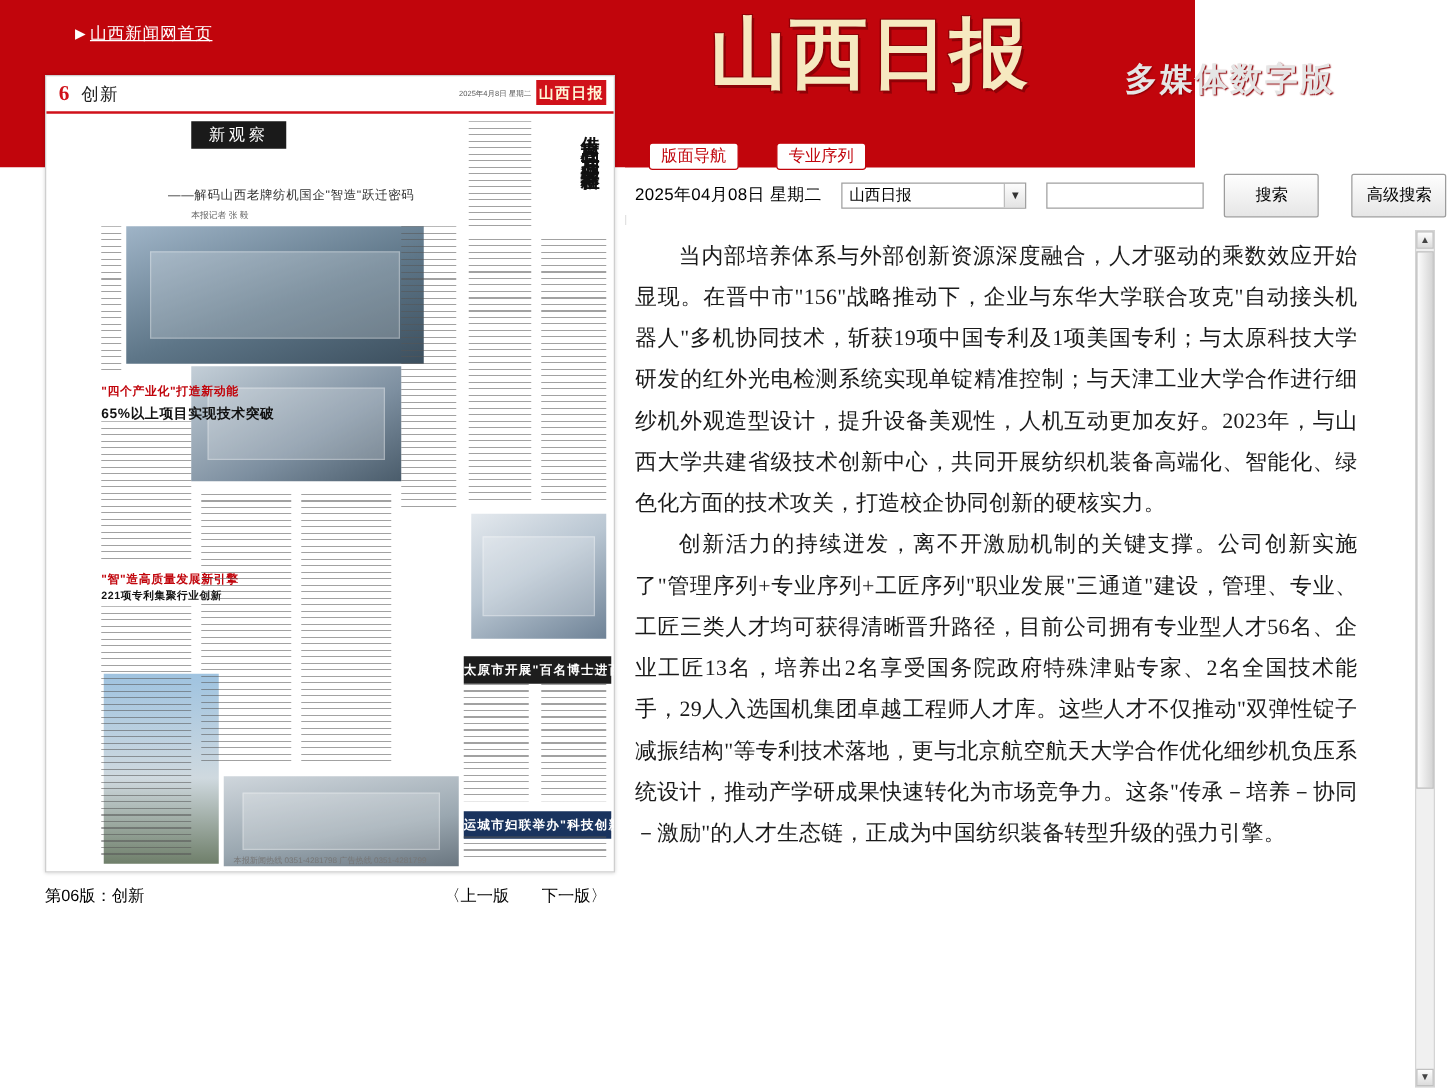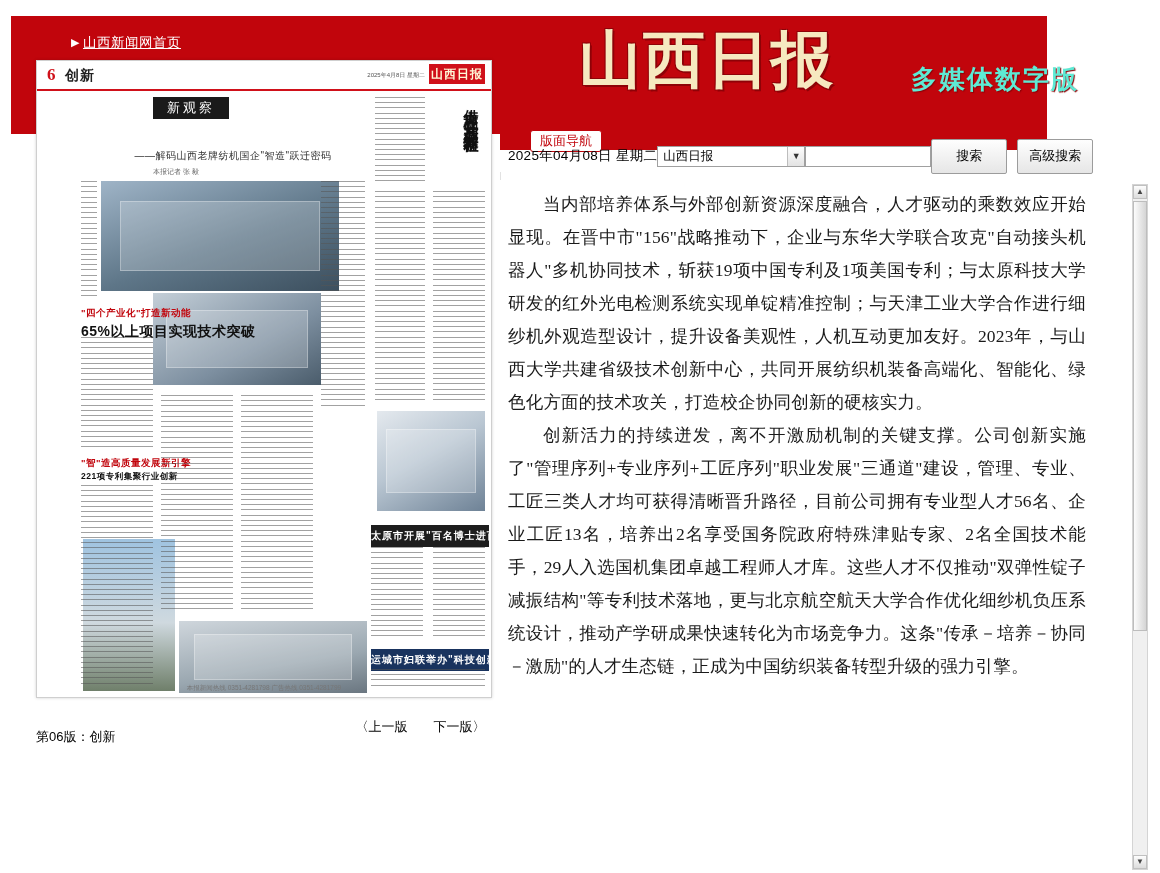--- a/index.html
+++ b/index.html
@@ -12,24 +12,23 @@
   }
   #page {
     position: relative;
     width: 1160px; height: 873px;
     background: #ffffff;
   }
 
   
   .top-band {
     position: absolute;
-    left: 11px; top: 0;
-    width: 1036px; height: 134px;
+    left: 0; top: 0;
+    width: 956px; height: 134px;
     background: #c1050c;
-    margin-top: 16px;
   }
   .home-link {
     position: absolute;
     left: 60px; top: 18px;
     color: #ffffff;
     font-size: 13.5px;
     letter-spacing: 0.5px;
     white-space: nowrap;
   }
   .home-link .tri {
@@ -59,33 +58,32 @@
       -1px -1px 0 #8e0207,
       1px -1px 0 #8e0207,
       -1px 1px 0 #8e0207;
     white-space: nowrap;
   }
   .masthead-sub {
     position: absolute;
     left: 900px; top: 46px;
     font-size: 26px;
     font-weight: bold;
-    color: #5eead4;
+    color: #e5e5e5;
     letter-spacing: 2px;
     white-space: nowrap;
     text-shadow: 1px 1px 1px #8e0207;
   }
 
   
   .nav-btns {
     position: absolute;
     left: 519px; top: 114px;
     display: flex;
     gap: 30px;
-    flex-direction: column;
   }
   .nav-btn {
     background: #ffffff;
     color: #c1050c;
     border: 1px solid #c1050c;
     border-radius: 3px;
     font-size: 13px;
     padding: 3px 9px 4px 9px;
     line-height: 1;
     cursor: pointer;
@@ -93,21 +91,21 @@
     font-family: "Liberation Sans", sans-serif;
   }
 
   
   .toolbar {
     position: absolute;
     left: 508px; top: 140px;
     width: 652px; height: 32px;
     display: flex;
     align-items: center;
-    gap: 0;
+    gap: 16px;
   }
   .date-text {
     font-size: 13.5px;
     color: #000000;
     white-space: nowrap;
     letter-spacing: 0.3px;
   }
   .paper-select {
     position: relative;
     width: 148px; height: 21px;
@@ -175,21 +173,21 @@
     width: 100%; height: 30px;
     border-bottom: 2px solid #d0111a;
   }
   .pt-pagenum {
     position: absolute; left: 10px; top: 4px;
     font-family: "Liberation Serif", serif;
     font-size: 17px; color: #d0111a; font-weight: bold;
   }
   .pt-section {
     position: absolute; left: 28px; top: 6px;
-    font-size: 14px; font-weight: bold; color: #222;
+    font-size: 14px; font-weight: normal; color: #222;
     letter-spacing: 1px;
   }
   .pt-date {
     position: absolute; right: 66px; top: 10px;
     font-size: 6px; color: #555;
   }
   .pt-logo {
     position: absolute; right: 6px; top: 3px;
     width: 56px; height: 20px;
     background: #d0111a;
@@ -255,21 +253,21 @@
     font-size: 15px; font-weight: bold;
     color: #111; letter-spacing: 2px;
     line-height: 24px;
   }
   .pt-subhead {
     position: absolute;
     font-size: 9.5px; font-weight: bold; color: #c1050c;
     letter-spacing: .5px; white-space: nowrap;
   }
   .pt-subhead.s1 { left: 44px; top: 246px; }
-  .pt-subhead.s2 { left: 44px; top: 262px; color:#111; font-size: 14px;}
+  .pt-subhead.s2 { left: 44px; top: 262px; color:#111; font-size: 11px;}
   .pt-subhead.s3 { left: 44px; top: 396px; }
   .pt-subhead.s4 { left: 44px; top: 410px; color:#111; font-size: 8.5px;}
   .pt-blackbar {
     position: absolute;
     background: #1d1d1d; color: #fff;
     font-size: 10px; font-weight: bold;
     text-align: center; letter-spacing: 1px;
     white-space: nowrap;
   }
   .pt-blackbar.b1 { left: 334px; top: 464px; width: 118px; padding: 4px 0; }
@@ -300,21 +298,21 @@
 
   .pager-row {
     position: absolute;
     left: 36px; top: 574px;
     width: 456px;
     display: flex;
     align-items: center;
     font-size: 13px;
     color: #000;
   }
-  .pager-label { white-space: nowrap; margin-top: 20px; }
+  .pager-label { white-space: nowrap; }
   .pager-links {
     margin-left: 240px;
     display: flex; gap: 26px; align-items: center;
   }
   .pager-links span { cursor: pointer; white-space: nowrap; }
 
   
   .right-pane {
     position: absolute;
     left: 500px; top: 180px;

